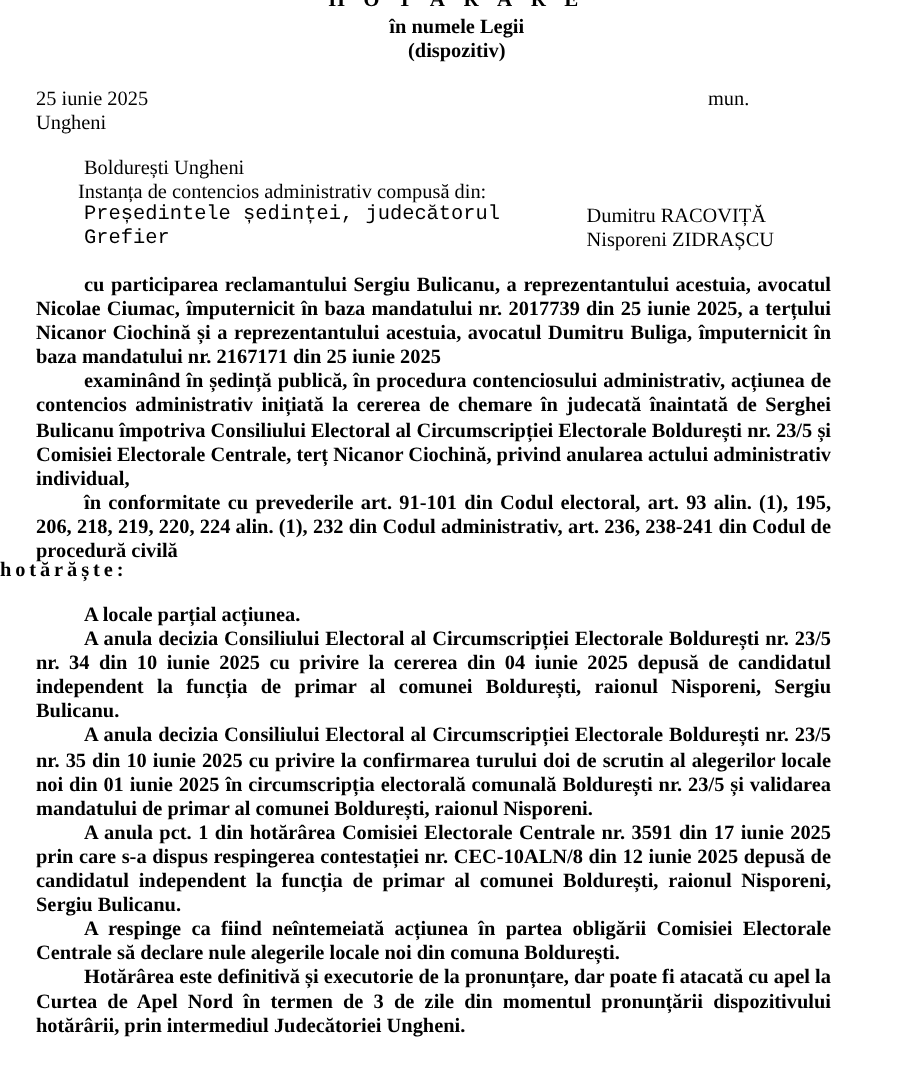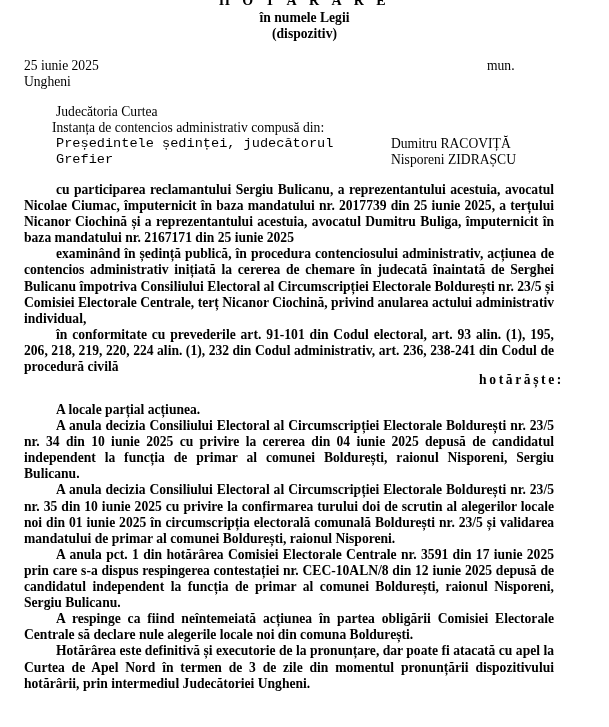--- a/index.html
+++ b/index.html
@@ -12,36 +12,36 @@
     .title { top: -7px; font-size: 14px; letter-spacing: 4.4px; }
     .sub1 { top: 10px; text-align: center; }
     .sub2 { top: 26px; }
     .abs { position: absolute; white-space: nowrap; line-height: 16px; }
     .body-text {
       position: absolute; left: 24px; width: 530px;
       text-align: justify; line-height: 16.1px;
     }
     .p { margin: 0; text-indent: 32px; font-weight: bold; }
     .p-last { text-align-last: left; }
-    .center-bold { position: absolute; left: 0; width: 564px; text-align: right; font-weight: bold; letter-spacing: 2.6px; }
+    .center-bold { position: absolute; left: 0; width: 564px; text-align: left; font-weight: bold; letter-spacing: 2.6px; }
   </style>
 </head>
 <body>
 
 <div class="page">
 
   <div class="header title">H O T Ă R Â R E</div>
   <div class="header sub1">în numele Legii</div>
   <div class="header sub2">(dispozitiv)</div>
 
   <div class="abs" style="left:24px; top:58px;">25 iunie 2025</div>
-  <div class="abs" style="left:487px; top:58px;">mun.</div>
+  <div class="abs" style="left:472px; top:58px;">mun.</div>
   <div class="abs" style="left:24px; top:74px;">Ungheni</div>
 
-  <div class="abs" style="left:56px; top:104px;">Judecătoria Curtea</div>
+  <div class="abs" style="left:56px; top:104px;">Boldurești Ungheni</div>
   <div class="abs" style="left:52px; top:120px;">Instanța de contencios administrativ compusă din:</div>
   <div class="abs" style="left:56px; top:136px;font-family:Liberation Mono, monospace;">Președintele ședinței, judecătorul</div>
   <div class="abs" style="left:391px; top:136px;">Dumitru RACOVIȚĂ</div>
   <div class="abs" style="left:56px; top:152px;font-family:Liberation Mono, monospace;">Grefier</div>
   <div class="abs" style="left:391px; top:152px;">Nisporeni ZIDRAȘCU</div>
 
   <div class="body-text" style="top:182px;">
     <p class="p p-last">cu participarea reclamantului Sergiu Bulicanu, a reprezentantului acestuia, avocatul Nicolae Ciumac, împuternicit în baza mandatului nr. 2017739 din 25 iunie 2025, a terțului Nicanor Ciochină și a reprezentantului acestuia, avocatul Dumitru Buliga, împuternicit în baza mandatului nr. 2167171 din 25 iunie 2025</p>
     <p class="p">examinând în ședință publică, în procedura contenciosului administrativ, acțiunea de contencios administrativ inițiată la cererea de chemare în judecată înaintată de Serghei Bulicanu împotriva Consiliului Electoral al Circumscripției Electorale Boldurești nr. 23/5 și Comisiei Electorale Centrale, terț Nicanor Ciochină, privind anularea actului administrativ individual,</p>
     <p class="p">în conformitate cu prevederile art. 91-101 din Codul electoral, art. 93 alin. (1), 195, 206, 218, 219, 220, 224 alin. (1), 232 din Codul administrativ, art. 236, 238-241 din Codul de procedură civilă</p>

